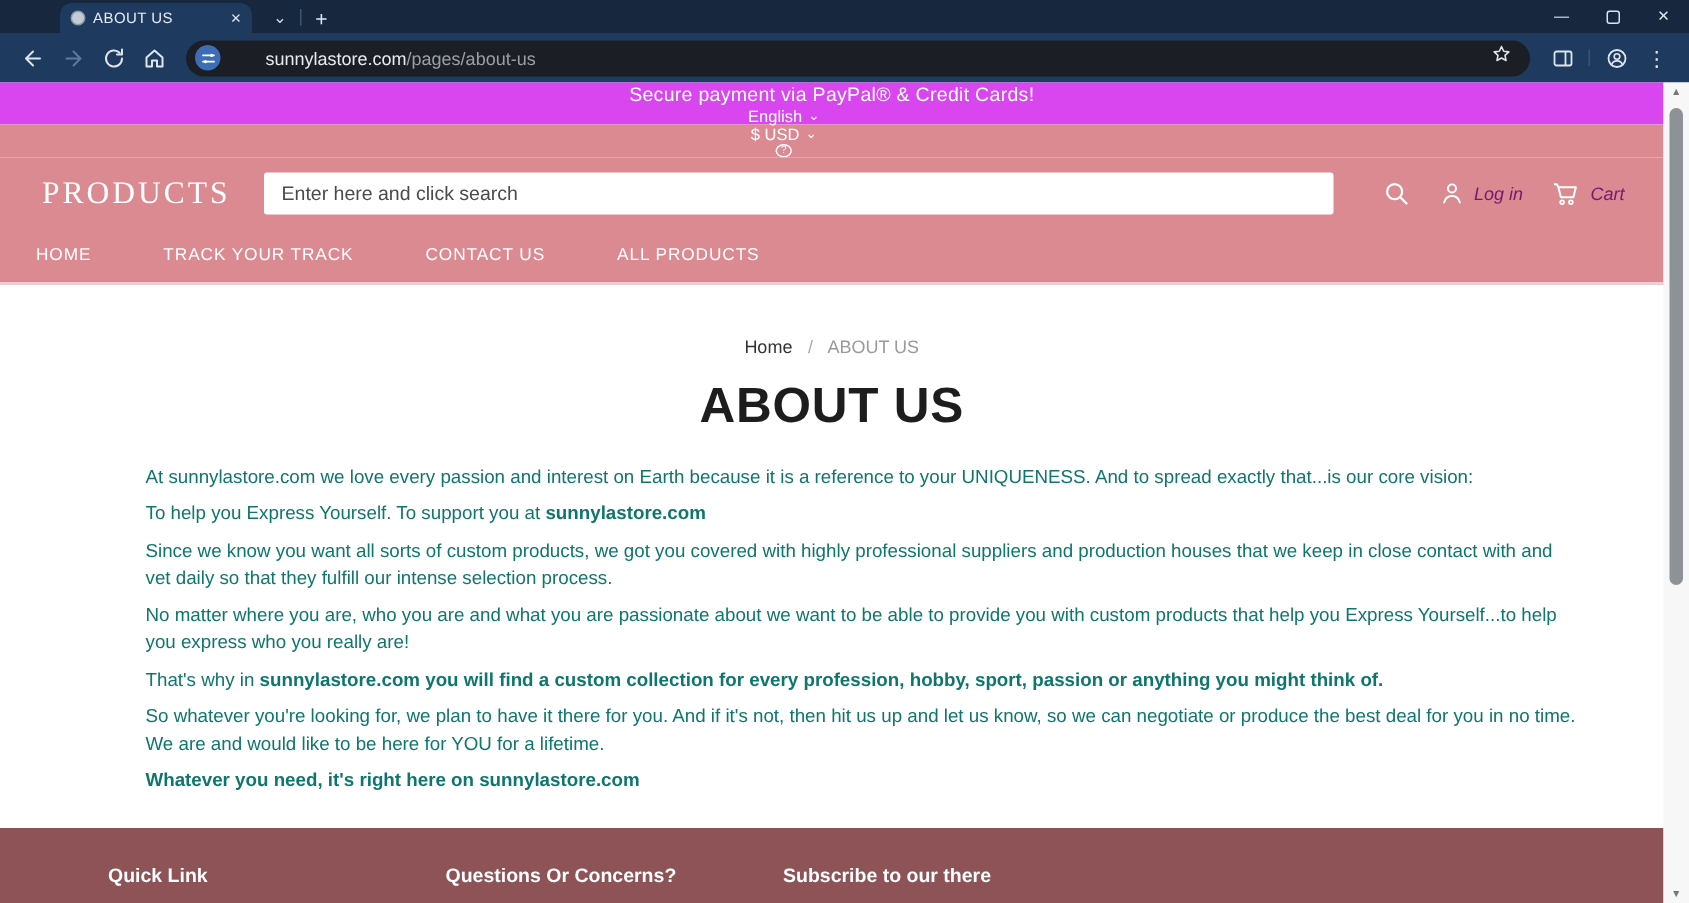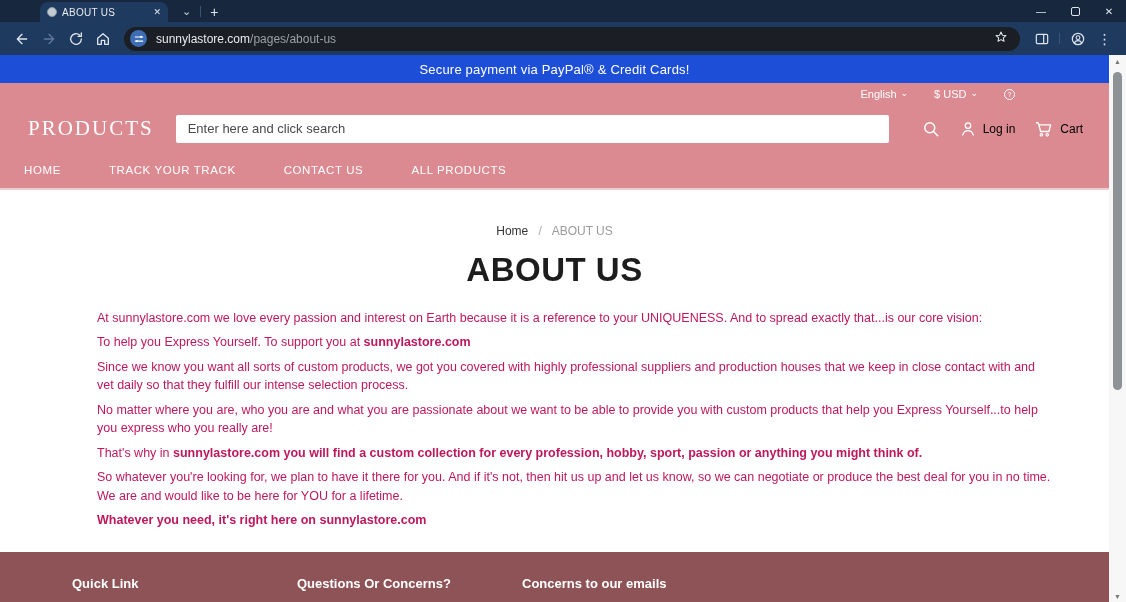--- a/index.html
+++ b/index.html
@@ -23,64 +23,64 @@
   .newtab { color:#dfe5ec; font-size:14px; margin-bottom:2px; }
   .win-controls { position:absolute; right:0; top:0; height:22px; display:flex; }
   .win-controls .wbtn { width:34px; height:22px; display:flex; align-items:center; justify-content:center; color:#dfe5ec; font-size:10px; }
   .restore-sq { width:9px; height:9px; border:1px solid #dfe5ec; border-radius:2px; }
 
   .toolbar { height:33px; background:#1e3a5f; display:flex; align-items:center; padding:0 8px; }
   .tbtn { width:27px; height:27px; display:flex; align-items:center; justify-content:center; flex:none; }
   .tbtn svg { width:16px; height:16px; }
   .urlbar {
     flex:1; height:24px; background:#1b1e25; border-radius:12px;
-    display:flex; align-items:center; padding:0 6px 0 6px; margin:0 8px; min-width:0;
+    display:flex; align-items:center; padding:0 6px 0 6px; margin:0 8px; min-width:0;gap:21px;
   }
   .site-ico { width:17px; height:17px; border-radius:50%; background:#3d6db5; display:flex; align-items:center; justify-content:center; flex:none; }
   .site-ico svg { width:10px; height:10px; }
   .urltext { margin-left:9px; font-size:12px; white-space:nowrap; overflow:hidden; }
   .domain { color:#e8eaed; }
   .path { color:#9aa0a6; }
   .star { margin-left:auto; padding:0 6px; }
   .star svg { width:14px; height:14px; }
 
   
   .viewport { height:547px; display:flex; }
   .pagecol { width:1109px; display:flex; flex-direction:column; }
 
   .scrollcol { width:17px; background:#f7f7f7; position:relative; flex:none; }
   .scroll-up, .scroll-down { position:absolute; left:0; width:17px; text-align:center; font-size:7px; color:#777; }
   .scroll-up { top:3px; }
   .scroll-down { bottom:2px; }
   .thumb { position:absolute; top:17px; left:4px; width:9px; height:318px; background:#8d9297; border-radius:5px; }
 
-  .banner { height:28px; background:#1d4ed8; color:#fff; display:flex; align-items:center; justify-content:center; font-size:13px; letter-spacing:.2px; }
-
-  .topbar { height:22px; background:#dc8a91; display:flex; align-items:center; justify-content:flex-end; padding-right:94px; gap:26px; color:#fff; font-size:11px; }
+  .banner { height:28px; background:#d946ef; color:#fff; display:flex; align-items:flex-start; justify-content:center; font-size:13px; letter-spacing:.2px; }
+
+  .topbar { height:22px; background:#dc8a91; display:flex; align-items:center; justify-content:flex-end; padding-right:64px; color:#fff; font-size:11px;flex-direction:column; }
   .tb-item { display:flex; align-items:center; gap:4px; }
   .chev { font-size:9px; line-height:1; margin-top:-2px; }
   .info-circle { width:11px; height:11px; border:1px solid #fff; border-radius:50%; display:flex; align-items:center; justify-content:center; font-size:7px; color:#fff; }
 
   .siteheader { height:47px; background:#dc8a91; display:flex; align-items:center; padding:0 26px 0 28px; }
   .logo { font-family:"Liberation Serif", serif; color:#fff; font-size:21px; letter-spacing:2px; white-space:nowrap; margin-right:22px; font-weight:400; }
   .search { flex:1; height:28px; border:none; border-radius:2px; padding:0 12px; font-size:13px; color:#0f172a; outline:none; min-width:0; }
   .search::placeholder { color:#4a4a4a; opacity:1; }
-  .hdr-icons { display:flex; align-items:center; margin-left:14px; color:#000000; }
+  .hdr-icons { display:flex; align-items:center; margin-left:14px; color:#701a75;font-style:italic; }
   .hdr-item { display:flex; align-items:center; gap:6px; font-size:12px; margin-left:18px; white-space:nowrap; }
   .hdr-icons svg { display:block; }
 
   .navbar { height:38px; background:#dc8a91; border-bottom:2px solid #eecdd1; display:flex; align-items:center; padding:0 24px; gap:48px; }
   .nav-item { color:#fff; font-size:11.5px; letter-spacing:.6px; white-space:nowrap; }
 
   .content { flex:1; background:#fff; padding-top:34px; overflow:hidden; }
   .breadcrumb { text-align:center; font-size:12px; color:#9a9a9a; }
   .bc-home { color:#333; }
   .bc-sep { margin:0 7px; color:#aaa; }
   .pagetitle { text-align:center; font-size:33px; font-weight:bold; color:#1d1d1d; letter-spacing:.5px; margin:13px 0 20px; }
-  .paras { padding:0 58px 0 97px; color:#be185d; font-size:12.5px; line-height:1.5; }
+  .paras { padding:0 58px 0 97px; color:#0f766e; font-size:12.5px; line-height:1.5; }
   .paras p { margin:0 0 5.5px; }
   .bseg { font-weight:bold; }
 
   .footer { height:50px; background:#8e5356; display:flex; padding:24px 0 0 72px; flex:none; }
   .fcol { width:225px; color:#fff; font-size:13px; font-weight:bold; white-space:nowrap; }
 </style>
 </head>
 <body>
 
 <div class="tabbar">
@@ -226,21 +226,21 @@
         <p><span>No matter where you are, who you are and what you are passionate about we want to be able to provide you with custom products that help you Express Yourself...to help you express who you really are!</span></p>
         <p><span>That's why in </span><span class="bseg">sunnylastore.com you will find a custom collection for every profession, hobby, sport, passion or anything you might think of.</span></p>
         <p><span>So whatever you're looking for, we plan to have it there for you. And if it's not, then hit us up and let us know, so we can negotiate or produce the best deal for you in no time. We are and would like to be here for YOU for a lifetime.</span></p>
         <p><span class="bseg">Whatever you need, it's right here on sunnylastore.com</span></p>
       </div>
     </div>
 
     <div class="footer">
       <span class="fcol">Quick Link</span>
       <span class="fcol">Questions Or Concerns?</span>
-      <span class="fcol">Concerns to our emails</span>
+      <span class="fcol">Subscribe to our there</span>
     </div>
   </div>
 
   <div class="scrollcol">
     <span class="scroll-up">▲</span>
     <span class="thumb"></span>
     <span class="scroll-down">▼</span>
   </div>
 </div>
 

